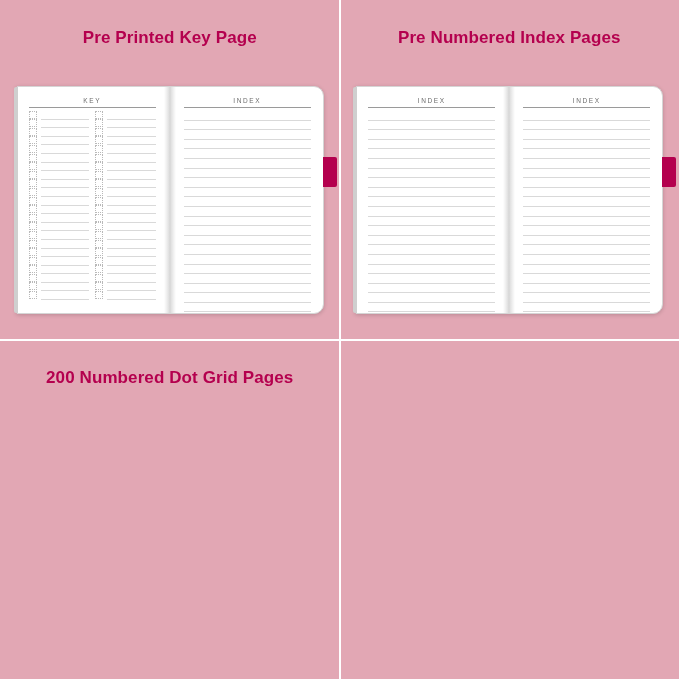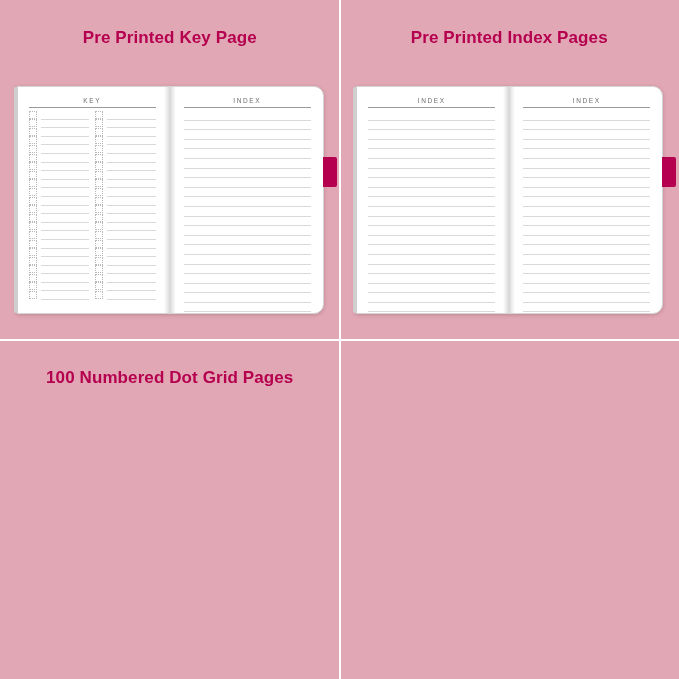--- a/index.html
+++ b/index.html
@@ -402,21 +402,21 @@
           <div class="rule"></div>
             <div class="rule"></div>
           <div class="rule"></div>
             <div class="rule"></div>
         </div>
       </div>
     </div>
   </div>
 
   <div class="quad">
-    <div class="quad-title">Pre Printed Index Pages</div>
+    <div class="quad-title">Pre Numbered Index Pages</div>
 
     <div class="book top">
       <div class="cover-edge"></div>
       <div class="spine"></div>
       <div class="ribbon" style="right:-14px; top:70px;"></div>
 
       <div class="page left">
         <div class="page-head">INDEX</div>
         <div class="rules">
           <div class="rule"></div>
@@ -469,17 +469,17 @@
             <div class="rule"></div>
           <div class="rule"></div>
             <div class="rule"></div>
         </div>
       </div>
     </div>
   </div>
 
 
   <div class="quad">
-    <div class="quad-title">100 Numbered Dot Grid Pages</div>
+    <div class="quad-title">200 Numbered Dot Grid Pages</div>
 
   </div>
 
 </div>
 
 </body></html>

